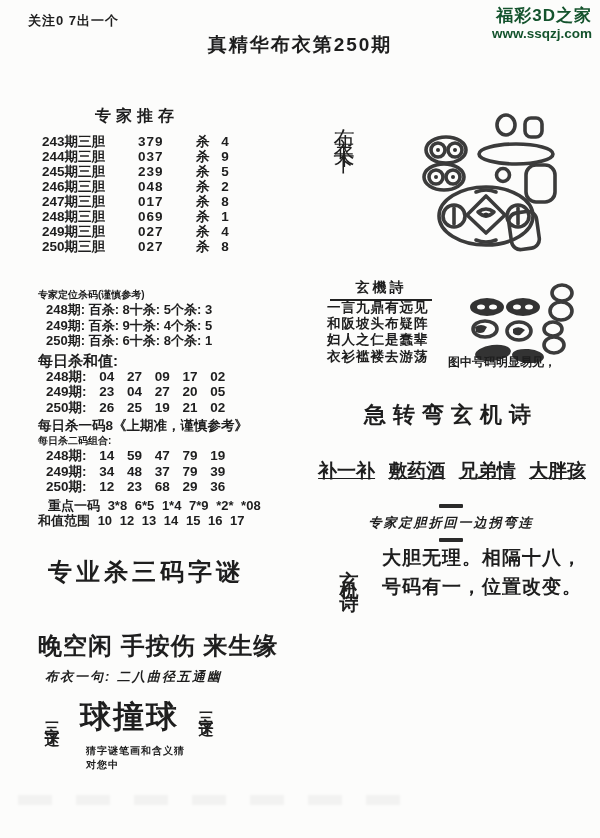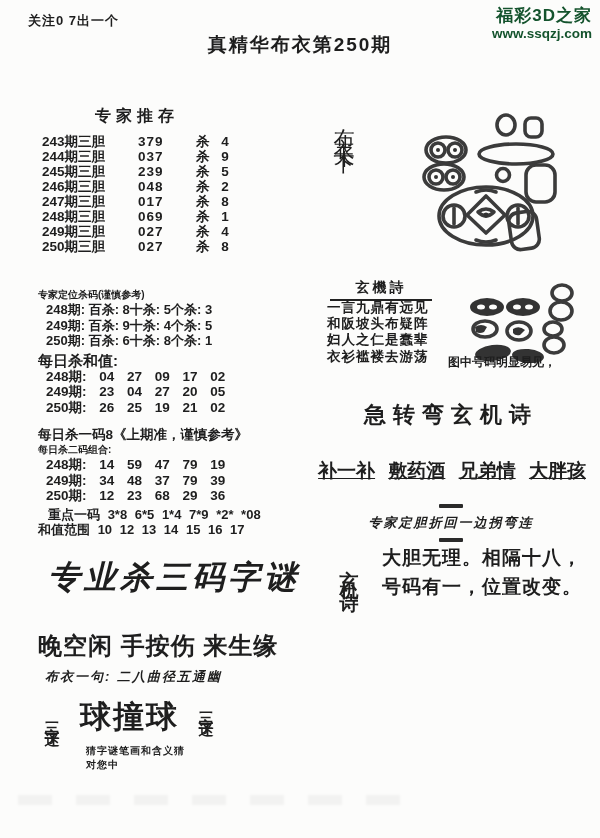--- a/index.html
+++ b/index.html
@@ -23,25 +23,25 @@
   .expert .row{display:flex;line-height:15px;}
   .expert .row .p{width:96px;}
   .expert .row .c{width:58px;letter-spacing:1px;}
   .expert .row .k{letter-spacing:4px;}
   
   .killblk{left:38px;top:288px;width:268px;font-weight:bold;}
   .killblk .small-t{font-size:10px;line-height:14px;}
   .killblk .prow{font-size:13px;line-height:15.5px;padding-left:8px;}
   .killblk .big-t{font-size:15px;line-height:17px;margin-top:3px;}
   .killblk .nrow{font-size:13.5px;line-height:15.5px;padding-left:8px;word-spacing:9px;}
-  .killblk .one{font-size:13.5px;line-height:16px;margin-top:12px;}
+  .killblk .one{font-size:13.5px;line-height:16px;margin-top:3px;}
   .killblk .keyrow{font-size:13px;line-height:15px;padding-left:10px;margin-top:3px;word-spacing:4px;}
   .killblk .rangerow{font-size:13px;line-height:15px;word-spacing:4px;}
   
-  .riddle-title{left:48px;top:556px;font-size:32px;font-weight:600;letter-spacing:4px;font-style:italic;}
+  .riddle-title{left:48px;top:556px;font-size:24px;font-weight:600;letter-spacing:4px;}
   .riddle-line{left:38px;top:630px;font-size:24px;font-weight:bold;letter-spacing:1px;}
   .buyi-line{left:45px;top:668px;font-size:13px;font-weight:bold;font-style:italic;letter-spacing:2px;}
   .vert{writing-mode:vertical-rl;text-orientation:upright;}
   .tw-left{left:42px;top:710px;font-size:15px;font-weight:bold;letter-spacing:5px;}
   .tw-big{left:80px;top:696px;font-size:31px;font-weight:bold;letter-spacing:2px;}
   .tw-note{left:86px;top:744px;font-size:10px;font-weight:bold;line-height:14px;letter-spacing:1px;}
   .tw-right{left:196px;top:700px;font-size:15px;font-weight:bold;letter-spacing:5px;}
   
   .btx{left:330px;top:112px;font-size:21px;font-weight:500;letter-spacing:9px;}
   .poem-t{left:330px;top:279px;width:102px;text-align:center;font-size:14px;font-weight:bold;letter-spacing:3px;border-bottom:2px solid #222;padding-bottom:2px;}

